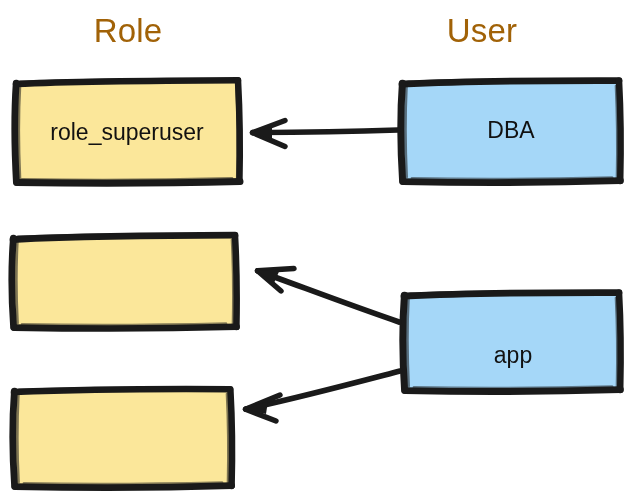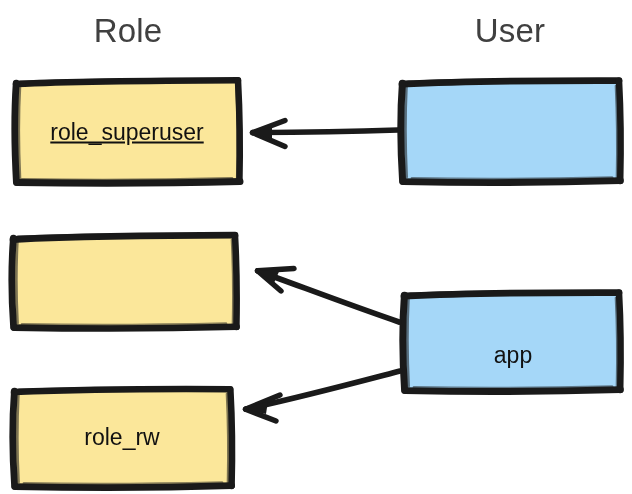--- a/index.html
+++ b/index.html
@@ -26,28 +26,28 @@
     top: 0;
     left: 0;
     width: 632px;
     height: 494px;
   }
   .col-header {
     position: absolute;
     font-size: 33px;
     font-weight: 400;
     letter-spacing: 0.2px;
-    color: #404040;
+    color: #a16207;
     text-align: center;
     white-space: nowrap;
     transform: translateX(-50%);
     font-family: "Liberation Sans", sans-serif;
   }
   #header-role  { left: 128px; top: 12px; }
-  #header-user  { left: 510px; top: 12px; }
+  #header-user  { left: 482px; top: 12px; }
 
   .node-label {
     position: absolute;
     font-size: 23px;
     font-weight: 400;
     color: #111111;
     white-space: nowrap;
     transform: translate(-50%, -50%);
     font-family: "Liberation Sans", sans-serif;
     pointer-events: none;
@@ -143,22 +143,22 @@
       <path d="M245.5,409.2 L280,395" fill="none" stroke="#1a1a1a" stroke-width="5.4" stroke-linecap="round" stroke-linejoin="round"></path>
       <path d="M245.5,409.2 L276,421" fill="none" stroke="#1a1a1a" stroke-width="5.4" stroke-linecap="round" stroke-linejoin="round"></path>
       <path d="M245.5,409.2 L268,401 L266,414 Z" fill="#1a1a1a" stroke="none"></path>
     </g>
 
   </svg>
 
   <div class="col-header" id="header-role">Role</div>
   <div class="col-header" id="header-user">User</div>
 
-  <div class="node-label" style="left:127px; top:132px;text-decoration:underline;">role_superuser</div>
-  <div class="node-label" style="left:122px; top:437px;">role_rw</div>
+  <div class="node-label" style="left:127px; top:132px;">role_superuser</div>
+  <div class="node-label" style="left:511px; top:130px;">DBA</div>
   <div class="node-label" style="left:513px; top:355px;">app</div>
 
   <div class="node-hit" style="left:14px; top:80px; width:226px; height:103px;"></div>
   <div class="node-hit" style="left:11px; top:235px; width:226px; height:93px;"></div>
   <div class="node-hit" style="left:12px; top:388px; width:220px; height:99px;"></div>
   <div class="node-hit" style="left:400px; top:80px; width:220px; height:102px;"></div>
   <div class="node-hit" style="left:402px; top:292px; width:218px; height:99px;"></div>
 
 </div>
 

